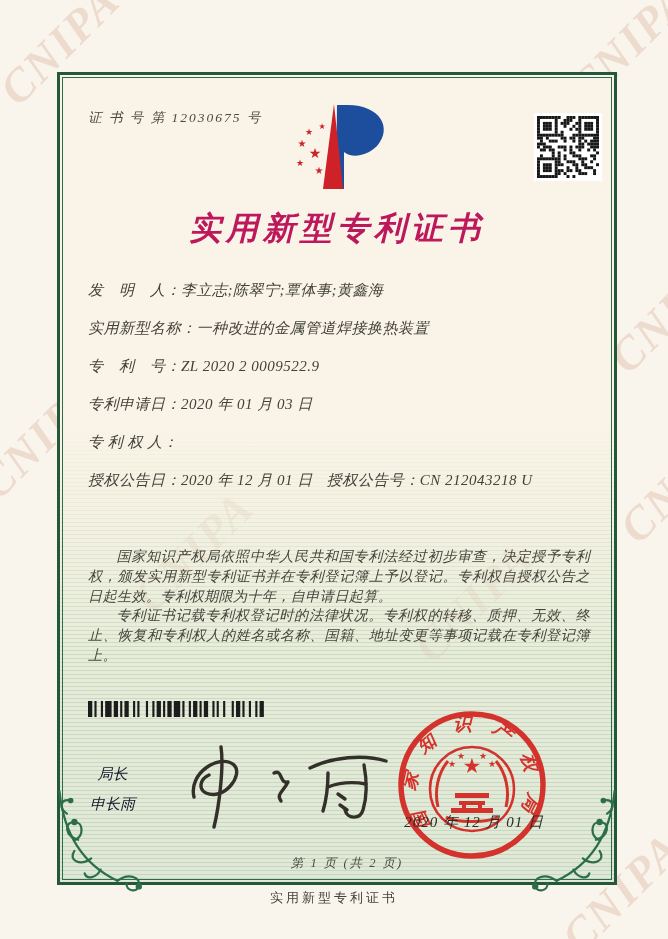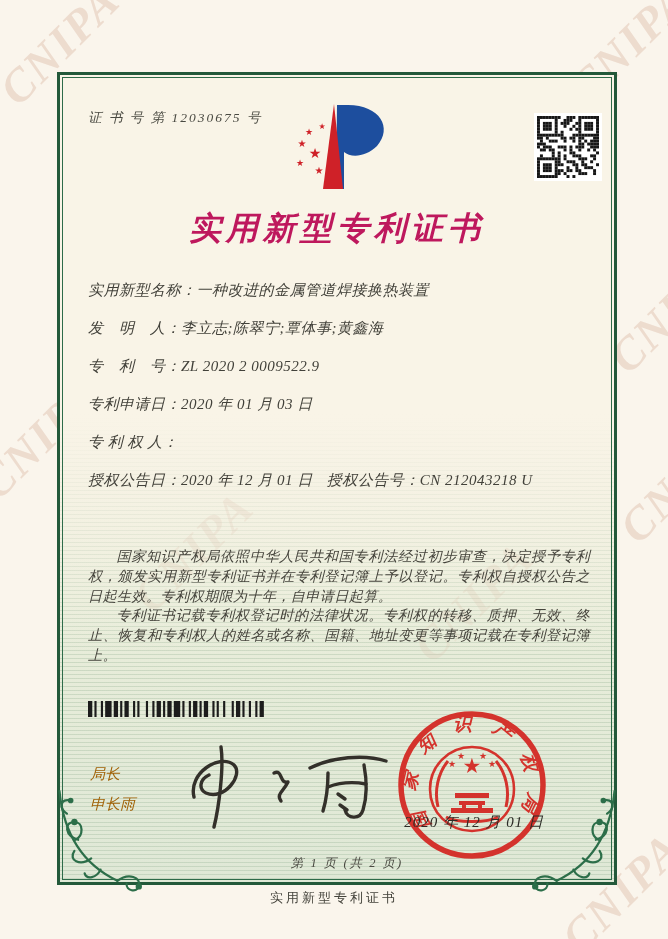--- a/index.html
+++ b/index.html
@@ -27,21 +27,21 @@
          font-size:32px;font-weight:bold;letter-spacing:5px;color:#be185d;}
   .fields{position:absolute;left:28px;right:22px;top:205px;font-size:15px;}
   .frow{display:flex;margin-bottom:17px;line-height:21px;letter-spacing:.5px;}
   .flabel{white-space:pre;flex:none;}
   .fval{white-space:pre;}
   .frow .pair2{margin-left:14px;display:flex;}
   .paras{position:absolute;left:28px;right:24px;top:472px;font-size:14.2px;line-height:19.8px;
          text-align:justify;letter-spacing:.3px;color:#45443c;}
   .paras p{margin:0;text-indent:2em;}
   .barcode{position:absolute;left:28px;top:626px;width:178px;height:16px;}
-  .signer{position:absolute;left:30px;top:684px;font-size:15px;line-height:30px;color:#a16207;}
+  .signer{position:absolute;left:30px;top:684px;font-size:15px;line-height:30px;color:#0f172a;text-align:center;}
   .sig{position:absolute;left:118px;top:662px;width:232px;height:98px;}
   .seal{position:absolute;left:336px;top:634px;width:152px;height:152px;opacity:.95;}
   .seal-date{position:absolute;left:330px;top:738px;width:168px;text-align:center;
              font-size:15px;letter-spacing:1px;color:#2c2b26;z-index:4;}
   .page-num{position:absolute;left:0;right:0;bottom:10px;text-align:center;font-size:12.5px;
             letter-spacing:2px;color:#4a4a42;padding-left:20px;}
   .flourish{position:absolute;width:112px;height:112px;z-index:3;pointer-events:none;}
   .fl-left{left:-8px;bottom:-10px;}
   .fl-right{right:-8px;bottom:-10px;transform:scaleX(-1);}
   .cont-note{position:absolute;left:0;right:0;top:889px;text-align:center;font-size:13px;
@@ -316,26 +316,26 @@
               <rect x="30" y="60" width="3" height="3"></rect>
               <rect x="36" y="60" width="3" height="3"></rect>
             </g>
           </svg>
       </div>
 
       <div class="title">实用新型专利证书</div>
 
       <div class="fields">
         <div class="frow">
+          <span class="flabel">发　明　人：</span>
+          <span class="fval">李立志;陈翠宁;覃体事;黄鑫海</span>
+        </div>
+        <div class="frow">
           <span class="flabel">实用新型名称：</span>
           <span class="fval">一种改进的金属管道焊接换热装置</span>
-        </div>
-        <div class="frow">
-          <span class="flabel">发　明　人：</span>
-          <span class="fval">李立志;陈翠宁;覃体事;黄鑫海</span>
         </div>
         <div class="frow">
           <span class="flabel">专　利　号：</span>
           <span class="fval">ZL 2020 2 0009522.9</span>
         </div>
         <div class="frow">
           <span class="flabel">专利申请日：</span>
           <span class="fval">2020 年 01 月 03 日</span>
         </div>
         <div class="frow">

